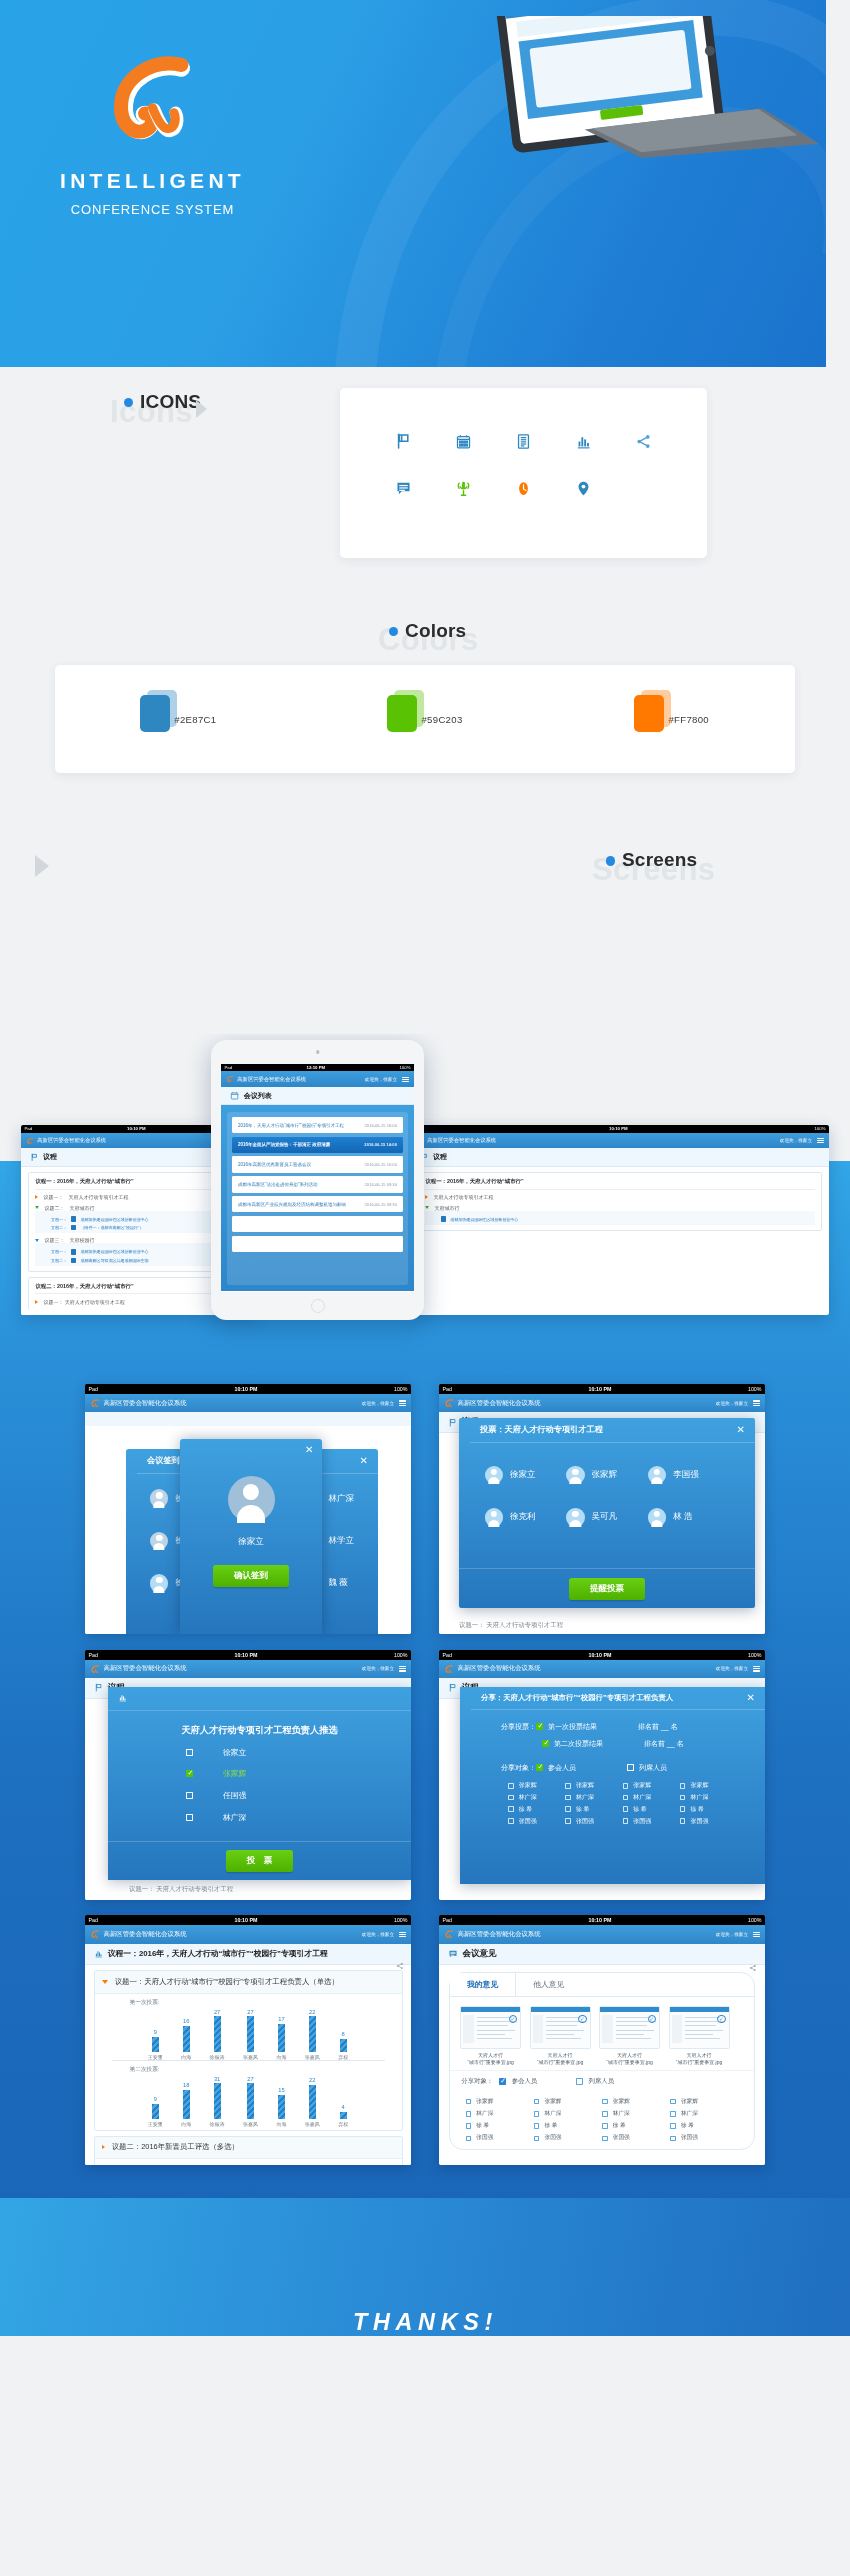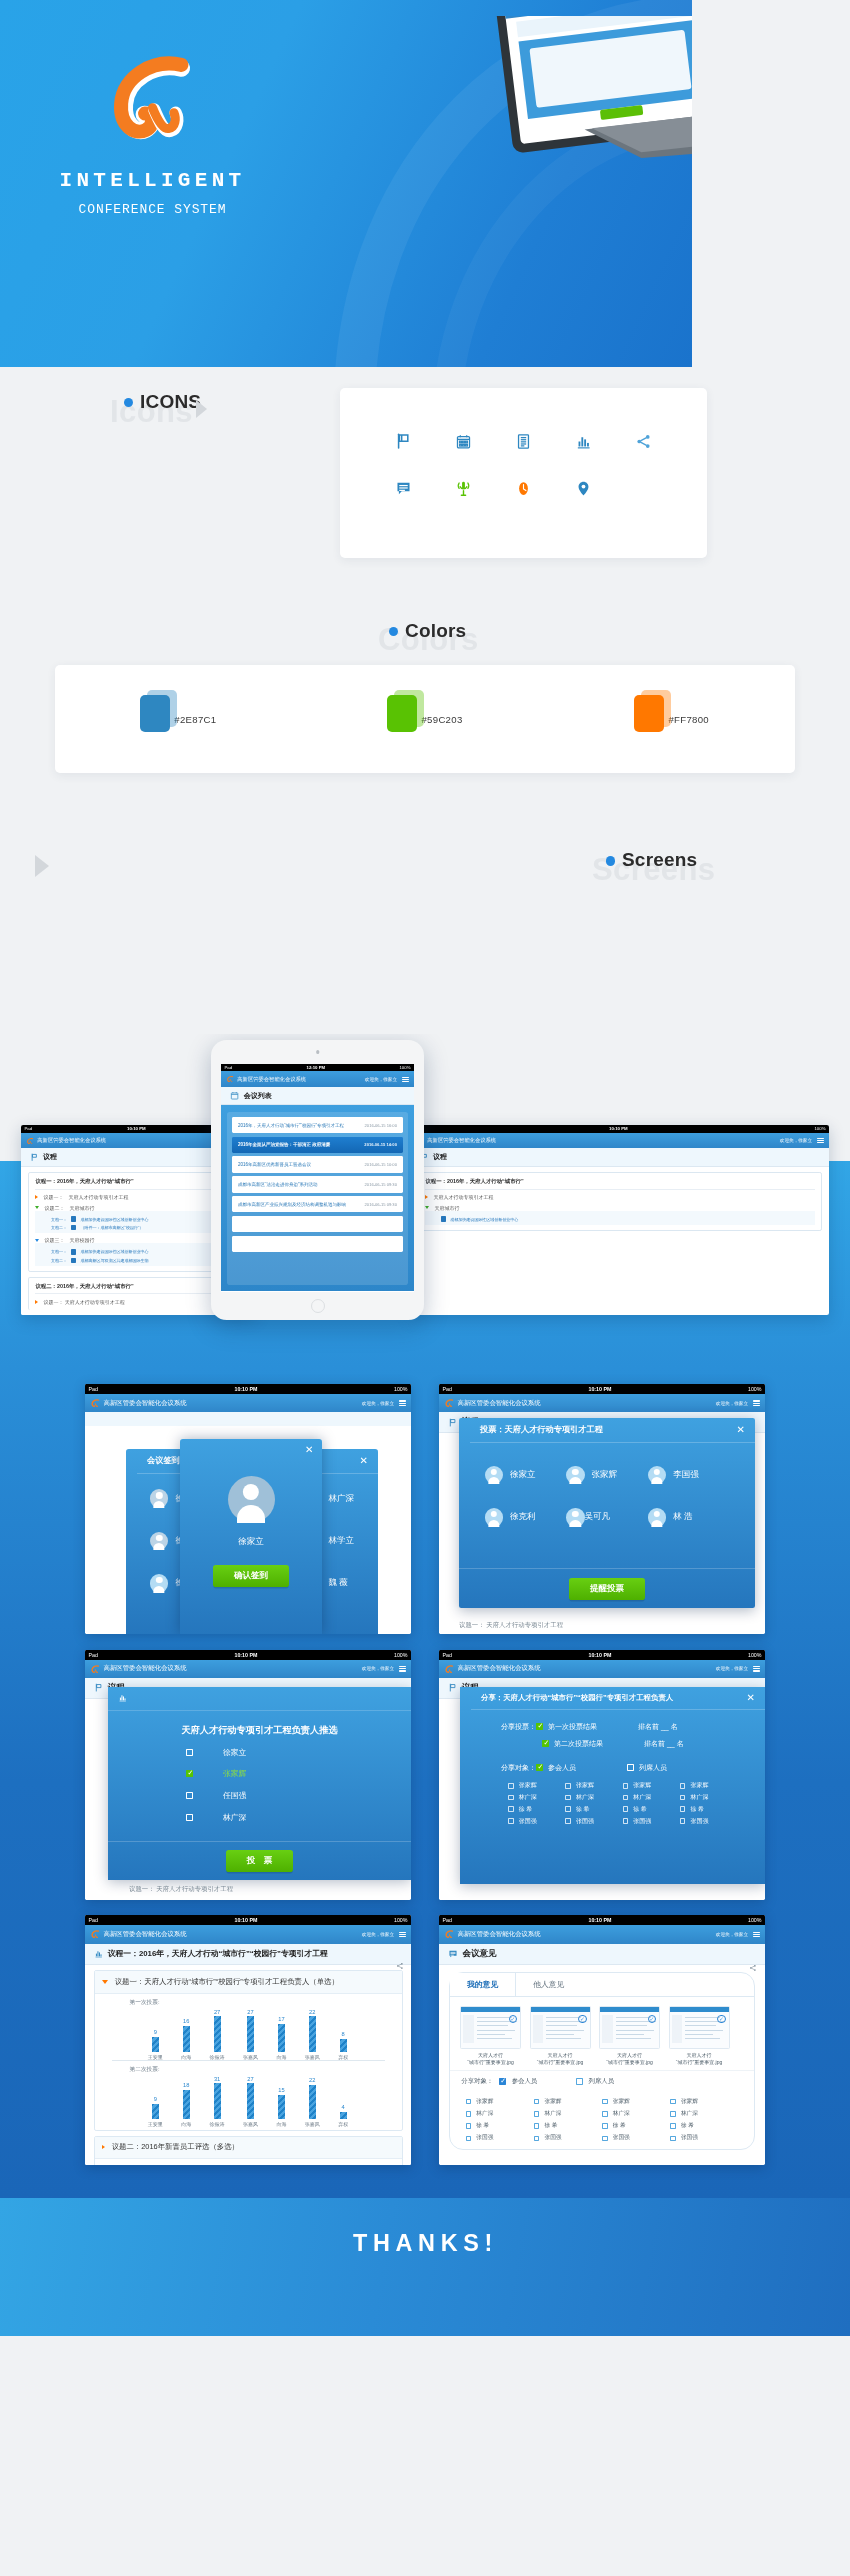--- a/index.html
+++ b/index.html
@@ -8,25 +8,24 @@
   body {
     font-family: "Liberation Sans", "DejaVu Sans", sans-serif;
     background: #f0f2f4;
     width: 851px;
     overflow-x: hidden;
   }
 
   
   .hero {
     position: relative;
-    width: 692px;
+    width: 826px;
     height: 367px;
     background: linear-gradient(115deg, #29a3e8 0%, #2b9fe6 35%, #1f7ed4 75%, #1a73cc 100%);
     overflow: hidden;
-    font-family: Liberation Mono, monospace;
   }
   .hero-swirl {
     position: absolute;
     left: 269px; top: -28px;
     width: 638px; height: 454px;
     opacity: .30;
     pointer-events: none;
   }
   .hero-left {
     position: absolute;
@@ -345,22 +344,23 @@
   .thumb-img .sidebar { position:absolute; left:2.1px; top:7.8px; width:10.6px; height:28px; background:#eef3f8; }
   .thumb-cap { font-size: 5px; color: #4a5a66; text-align: center; margin-top: 2.8px; line-height: 1.45; }
   .share-row { font-size: 6.4px; color: #4a5a66; padding: 5.7px 11.3px; display: flex; align-items: center; gap: 5.7px; border-top:0.7px solid #eef3f7; }
   .names-grid { display: grid; grid-template-columns: repeat(4, 1fr); padding: 5.7px 15.6px 7px; gap: 4.3px 0; }
   .name-cell { display: flex; align-items: center; gap: 5px; font-size: 5.7px; color: #4a5a66; }
 
   
   .thanks {
     width: 851px; height: 138px;
     background: linear-gradient(100deg,#33a5e4 0%, #2a8bd6 45%, #1f6ec0 100%);
-    display: flex; align-items: flex-start; justify-content: center;
-    padding-top: 32px;
+    display: flex; align-items: flex-end; justify-content: center;
+    padding-top: 16px;
+    font-style: italic;
   }
   .thanks span {
     color: #fff; font-size: 23.4px; font-weight: 700; letter-spacing: 5.7px;
   }
 </style>
 </head>
 <body>
 
 <div class="hero">
   <svg class="hero-swirl" viewBox="0 0 900 640">
@@ -853,21 +853,21 @@
             <span>张家辉</span>
           </div>
           <div style="display:flex;align-items:center;gap:7px;font-size:8.5px;">
             <span class="avatar lt"></span>
             <span>李国强</span>
           </div>
           <div style="display:flex;align-items:center;gap:7px;font-size:8.5px;">
             <span class="avatar lt"></span>
             <span>徐克利</span>
           </div>
-          <div style="display:flex;align-items:center;font-size:8.5px;">
+          <div style="display:flex;align-items:center;gap:7px;font-size:8.5px;">
             <span class="avatar lt"></span>
             <span>吴可凡</span>
           </div>
           <div style="display:flex;align-items:center;gap:7px;font-size:8.5px;">
             <span class="avatar lt"></span>
             <span>林 浩</span>
           </div>
         </div>
         <div style="position:absolute;left:0;right:0;bottom:0;border-top:0.7px solid rgba(255,255,255,.2);padding:8.5px 0;text-align:center;">
           <button class="btn-green">提醒投票</button>

